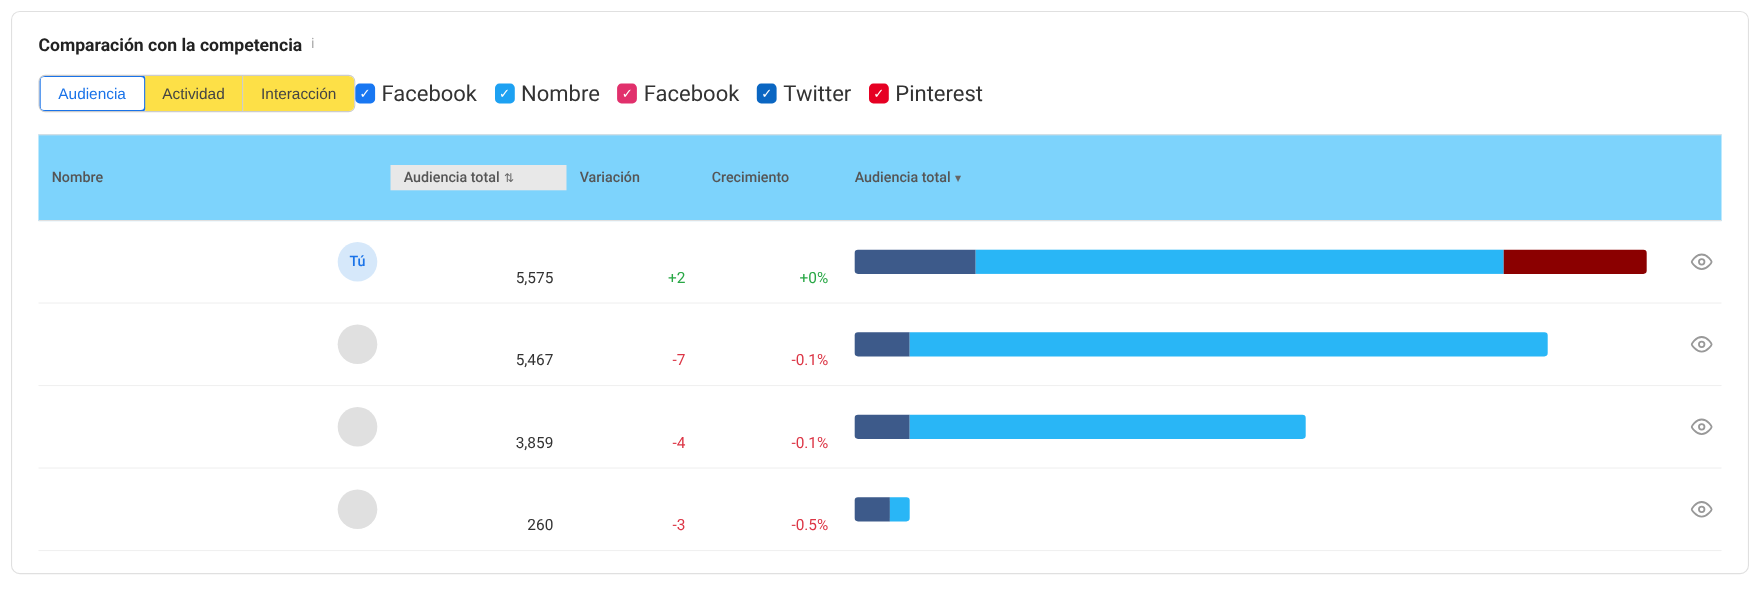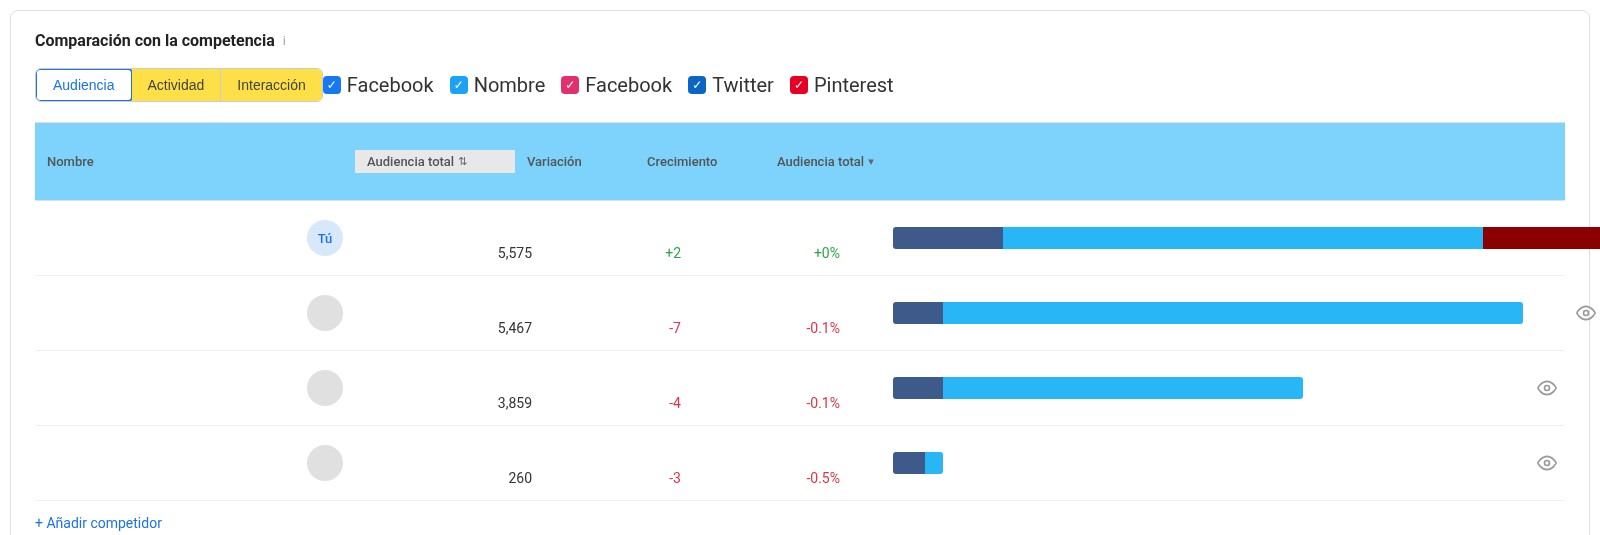--- a/index.html
+++ b/index.html
@@ -120,21 +120,20 @@
     .sort-icon {
       font-size: 11px;
       color: #666;
     }
     .table-row {
       display: grid;
       grid-template-columns: 320px 160px 120px 130px 1fr 40px;
       border-bottom: 1px solid #f0f0f0;
       padding: 14px 0;
       align-items: center;
-      gap: 29px;
     }
     .table-cell {
       padding: 0 12px;
       display: flex;
       align-items: center;
     }
     .you-badge {
       background: #d6e8fa;
       color: #1a73e8;
       border-radius: 50%;
@@ -341,14 +340,13 @@
           <svg width="20" height="20" viewBox="0 0 24 24" fill="none" stroke="#999" stroke-width="2" stroke-linecap="round" stroke-linejoin="round">
             <path d="M1 12s4-8 11-8 11 8 11 8-4 8-11 8-11-8-11-8z"></path>
             <circle cx="12" cy="12" r="3"></circle>
           </svg>
         </span>
       </div>
     </div>
   </div>
 
   
-  <div class="add-competitor">+ Añadir competidor</div>
 </div>
 
 </body></html>

